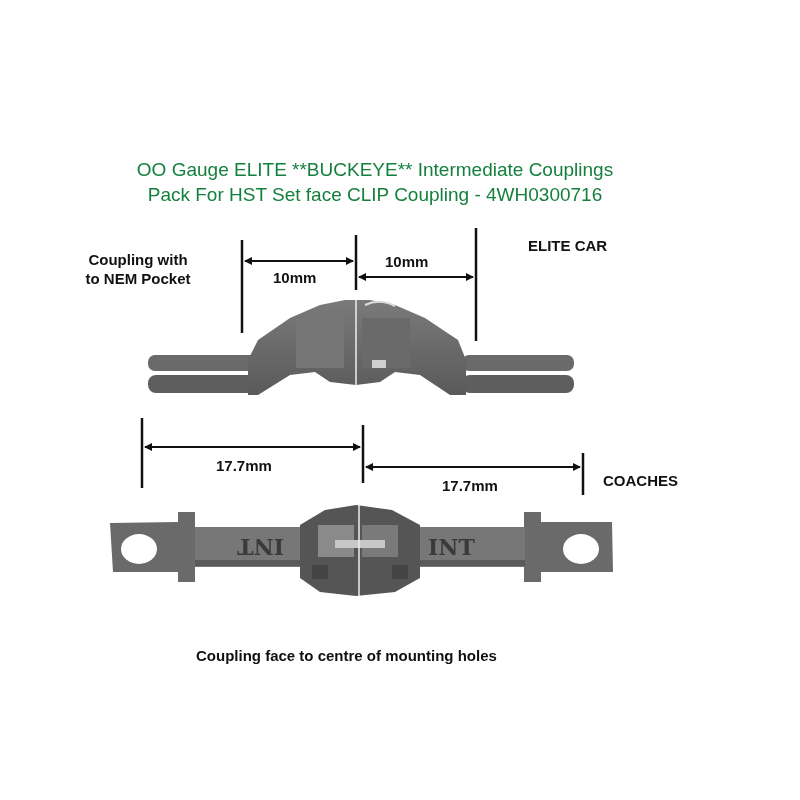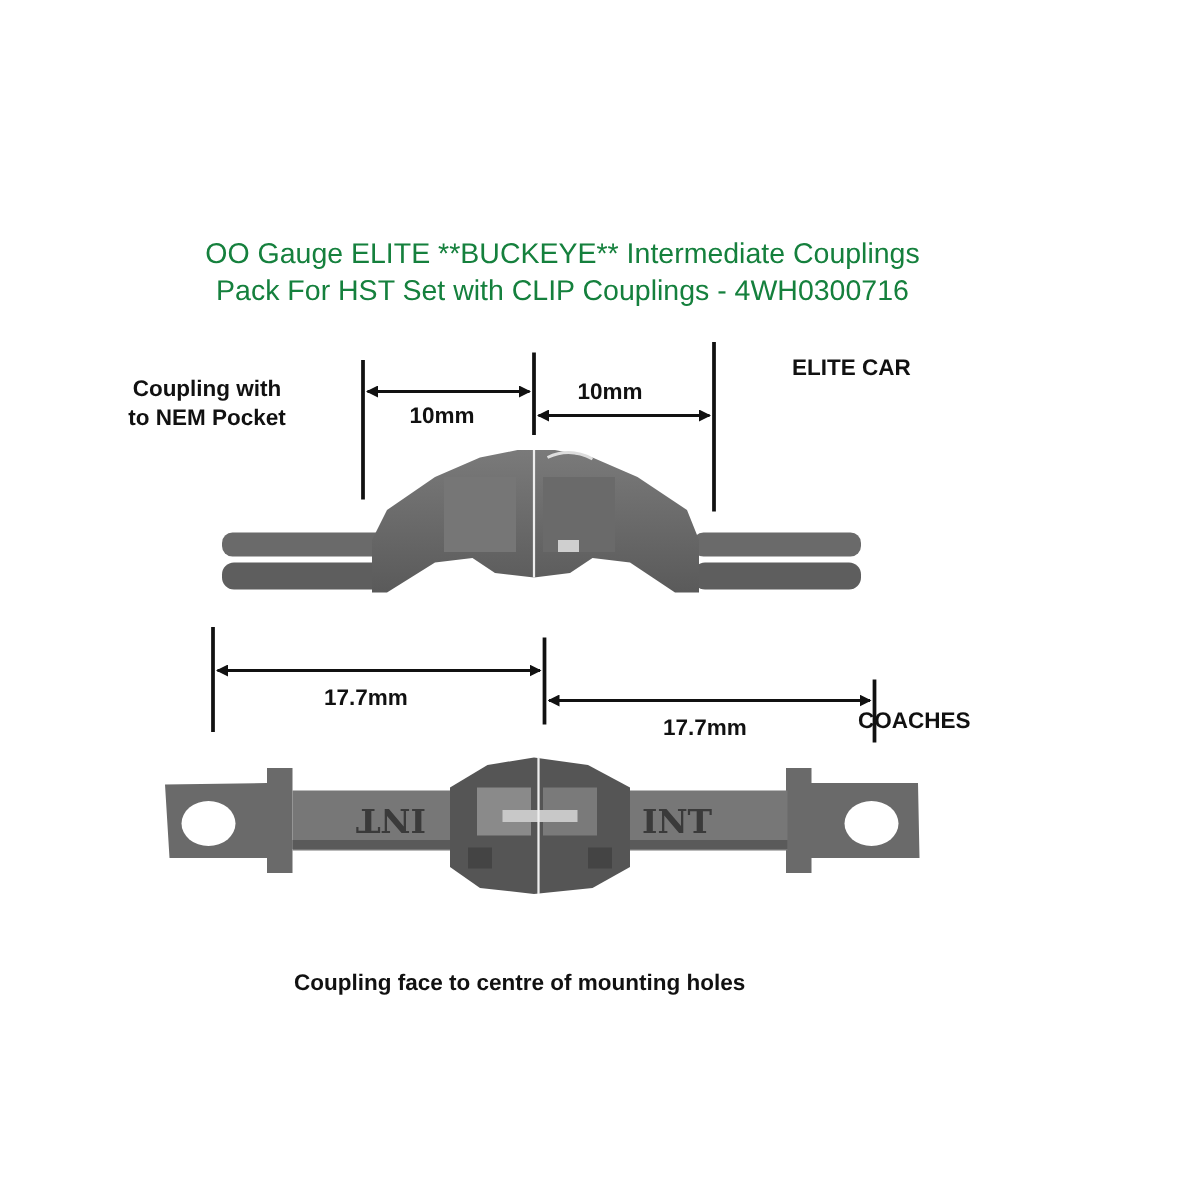--- a/index.html
+++ b/index.html
@@ -7,33 +7,33 @@
   .title{position:absolute;left:0;width:730px;text-align:center;font-size:19px;line-height:24px;color:#15803d;}
   .t1{top:158px;left:10px;}
   .t2{top:183px;left:10px;}
   .lbl{position:absolute;font-weight:bold;font-size:15px;line-height:19px;color:#111;}
   svg.diagram{position:absolute;left:0;top:0;}
 </style>
 </head>
 <body>
 
 <div class="title t1">OO Gauge ELITE **BUCKEYE**  Intermediate Couplings</div>
-<div class="title t2">Pack For HST Set with CLIP Couplings - 4WH0300716</div>
+<div class="title t2">Pack For HST Set face CLIP Coupling - 4WH0300716</div>
 
 <div class="lbl" style="left:73px;top:250px;width:130px;text-align:center;">
   <div>Coupling with</div>
   <div>to NEM Pocket</div>
 </div>
 <div class="lbl" style="left:528px;top:236px;">ELITE CAR</div>
 <div class="lbl" style="left:273px;top:268px;">10mm</div>
 <div class="lbl" style="left:385px;top:252px;">10mm</div>
 
 <div class="lbl" style="left:216px;top:456px;">17.7mm</div>
 <div class="lbl" style="left:442px;top:476px;">17.7mm</div>
-<div class="lbl" style="left:572px;top:471px;">COACHES</div>
+<div class="lbl" style="left:603px;top:471px;">COACHES</div>
 <div class="lbl" style="left:196px;top:646px;">Coupling face to centre of mounting holes</div>
 
 <svg class="diagram" width="800" height="800" viewBox="0 0 800 800">
   <defs>
     <marker id="ah" markerWidth="8" markerHeight="8" refX="7" refY="4" orient="auto-start-reverse" markerUnits="userSpaceOnUse">
       <path d="M0,0 L8,4 L0,8 Z" fill="#111"></path>
     </marker>
     <linearGradient id="gpart" x1="0" y1="0" x2="0" y2="1">
       <stop offset="0" stop-color="#7a7a7a"></stop>
       <stop offset="1" stop-color="#5a5a5a"></stop>

